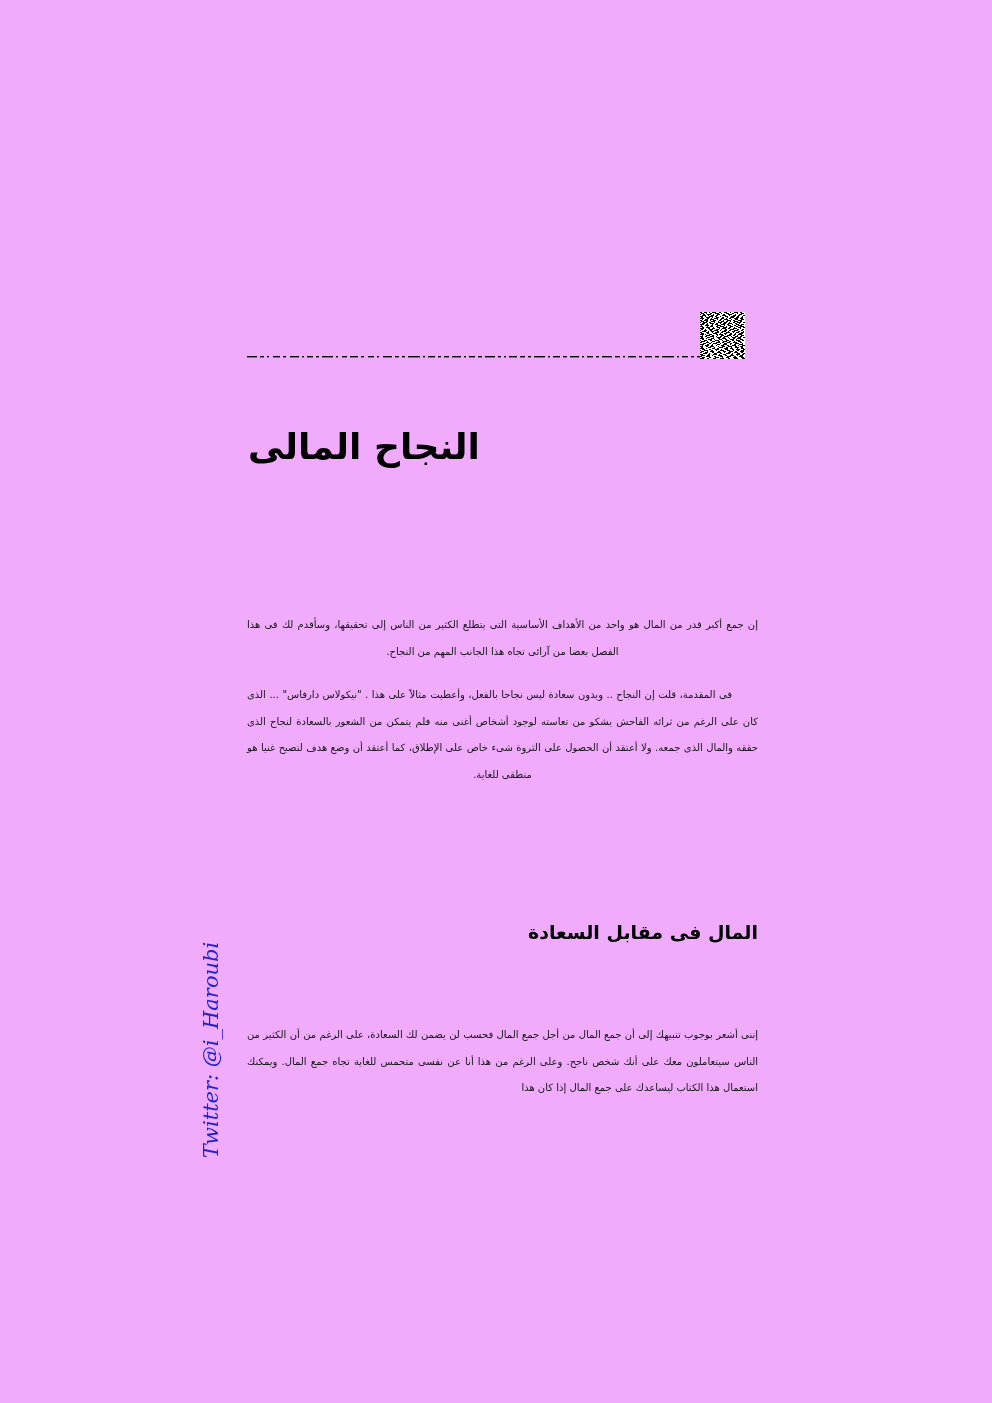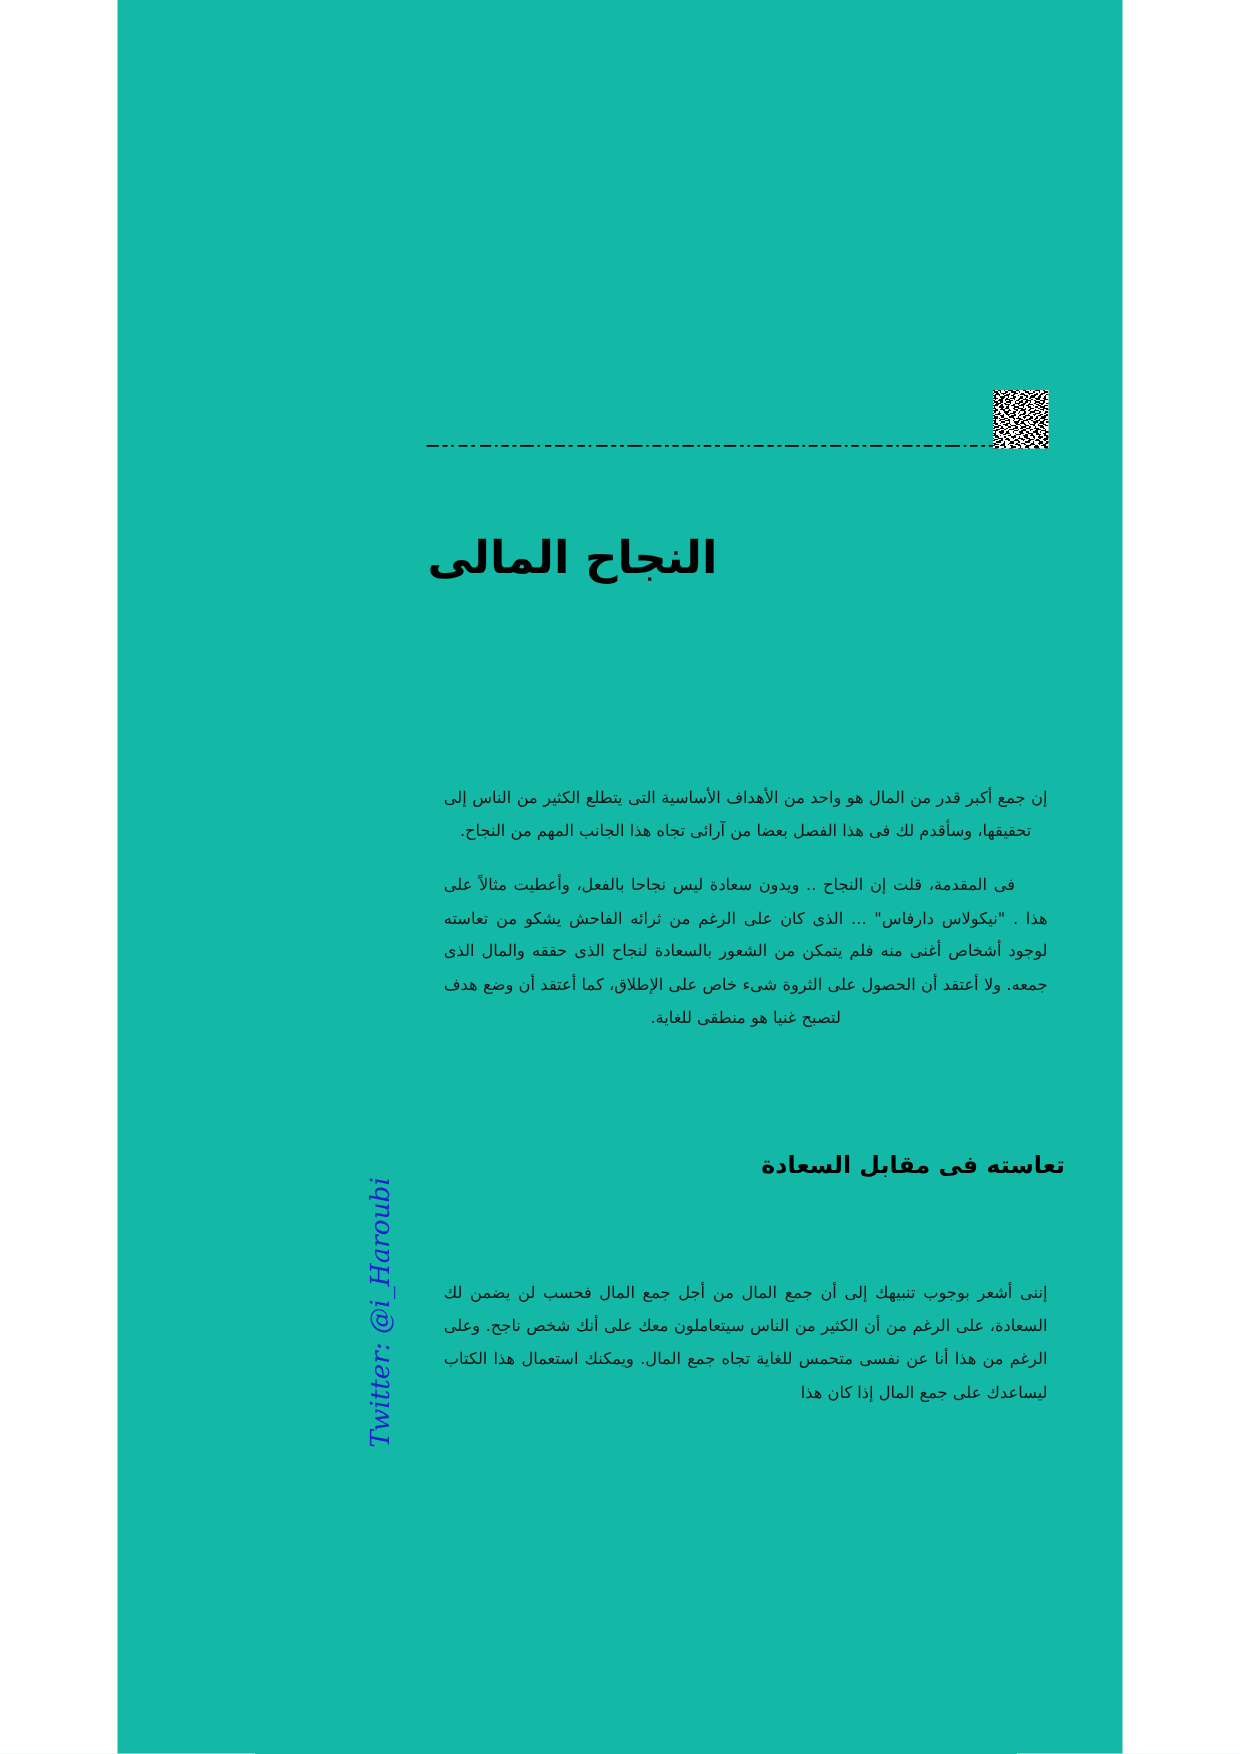--- a/index.html
+++ b/index.html
@@ -7,23 +7,23 @@
     margin: 0;
     padding: 0;
     background: #ffffff;
   }
   body {
     font-family: "DejaVu Sans", sans-serif;
   }
 
   .page {
     position: relative;
-    width: 804px;
+    width: 992px;
     height: 1403px;
-    background: #14b8a6;
+    background: #f0abfc;
     overflow: hidden;
     margin: 0 auto;
   }
 
   
   .header-rule-wrap {
     position: absolute;
     left: 247px;
     top: 308px;
     width: 498px;
@@ -74,23 +74,23 @@
     top: 612px;
     width: 511px;
     direction: rtl;
     text-align: justify;
     text-align-last: center;
     color: #111111;
   }
 
   .para {
     font-family: "DejaVu Sans", sans-serif;
-    font-size: 13px;
+    font-size: 10px;
     line-height: 26.5px;
-    margin: 14px;
+    margin: 0;
     direction: rtl;
     text-align: justify;
     text-justify: inter-word;
     color: #141414;
   }
 
   .para.p-first { text-align-last: center; }
   .para.p-indent {
     text-indent: 26px;
     margin-top: 17px;
@@ -625,21 +625,21 @@
     </div>
   </div>
 
   <div class="chapter-title">النجاح المالى</div>
 
   <div class="content">
     <p class="para p-first">إن جمع أكبر قدر من المال هو واحد من الأهداف الأساسية التى يتطلع الكثير من الناس إلى تحقيقها، وسأقدم لك فى هذا الفصل بعضا من آرائى تجاه هذا الجانب المهم من النجاح.</p>
     <p class="para p-indent">فى المقدمة، قلت إن النجاح .. ويدون سعادة ليس نجاحا بالفعل، وأعطيت مثالاً على هذا .  "نيكولاس دارفاس" ... الذى كان على الرغم من ثرائه الفاحش يشكو من تعاسته لوجود أشخاص أغنى منه فلم يتمكن من الشعور بالسعادة لنجاح الذى حققه والمال الذى جمعه. ولا أعتقد أن الحصول على الثروة شىء خاص على الإطلاق، كما أعتقد أن وضع هدف لتصبح غنيا هو منطقى للغاية.</p>
   </div>
 
-  <div class="section-heading">تعاسته فى مقابل السعادة</div>
+  <div class="section-heading">المال فى مقابل السعادة</div>
 
   <div class="section-body">
     <p class="para p-last">إننى أشعر بوجوب تنبيهك إلى أن جمع المال من أجل جمع المال فحسب لن يضمن لك السعادة، على الرغم من أن الكثير من الناس سيتعاملون معك على أنك شخص ناجح. وعلى الرغم من هذا أنا عن نفسى متحمس للغاية تجاه جمع المال. ويمكنك استعمال هذا الكتاب ليساعدك على جمع المال إذا كان هذا</p>
   </div>
 
   <div class="watermark">
     <span class="watermark-text">Twitter: @i_Haroubi</span>
   </div>
 
 </div>

